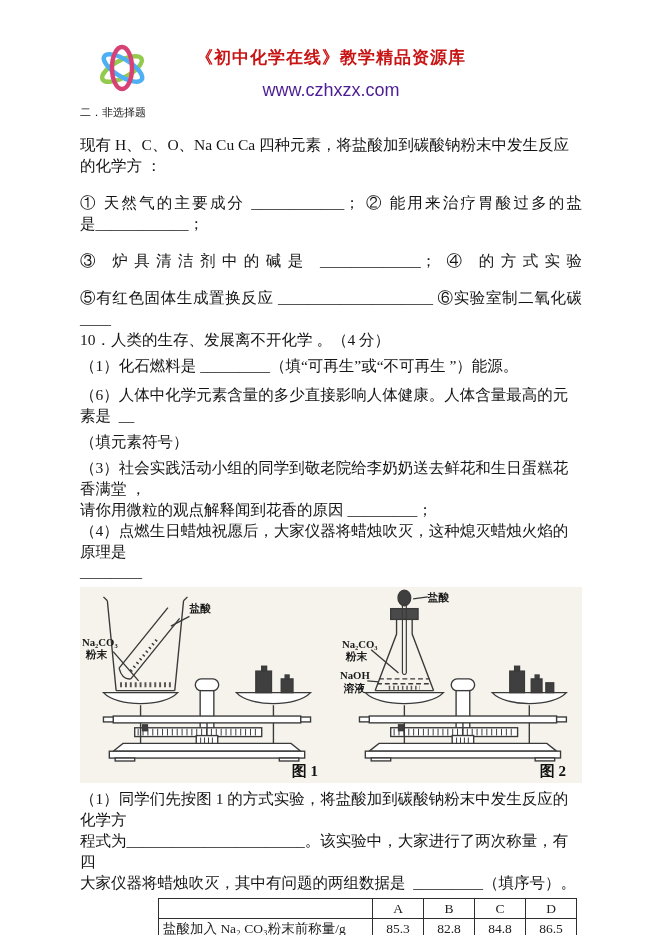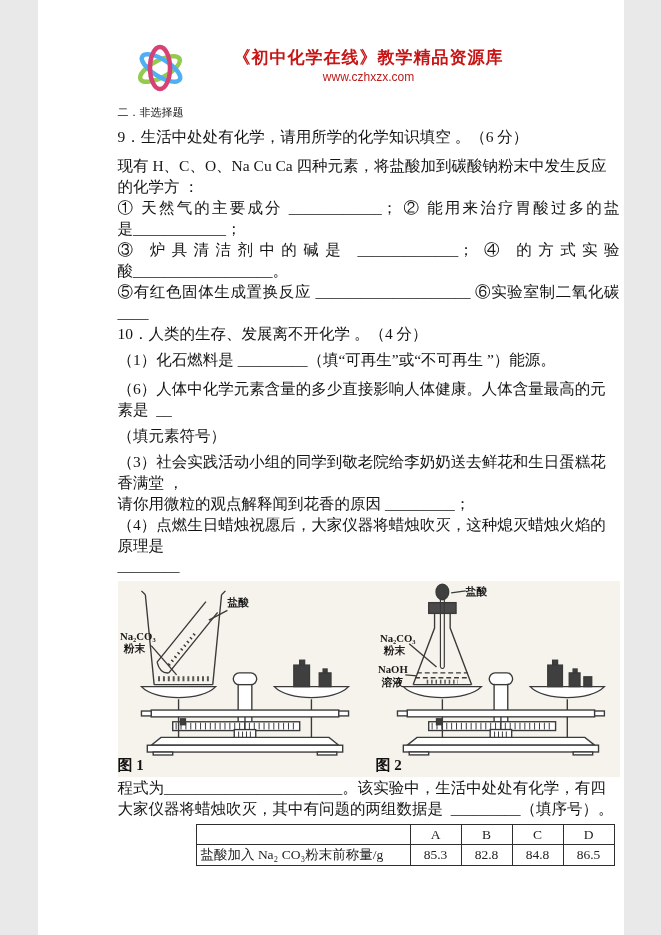--- a/index.html
+++ b/index.html
@@ -1,46 +1,46 @@
 <!DOCTYPE html>
 <html><head>
 <meta charset="utf-8">
 <style>
   html,body{margin:0;padding:0;background:#e9e9e9;}
   .page{
-    width:586px;height:935px;background:#ffffff;position:relative;
+    width:661px;height:935px;background:#ffffff;position:relative;
     margin:0 auto;overflow:hidden;
     font-family:"Liberation Serif","DejaVu Serif",serif;color:#141414;
   }
   .content{position:absolute;left:80px;top:40px;width:502px;}
   
   .header{position:relative;height:60px;margin-bottom:2px;}
   .logo{position:absolute;left:14px;top:0;}
   .titles{text-align:center;padding-top:6px;}
   .site-title{font-size:17px;font-weight:bold;color:#c81414;letter-spacing:1px;
     font-family:"Liberation Sans","DejaVu Sans",sans-serif;}
-  .site-url{font-size:12px;color:#b91c1c;margin-top:1px;
+  .site-url{font-size:18px;color:#4c1d95;margin-top:11px;
     font-family:"Liberation Sans","DejaVu Sans",sans-serif;}
   
   .l{margin:0;font-size:15.5px;line-height:21px;white-space:pre-wrap;}
-  .jl{text-align:justify;text-align-last:justify;}
+  .jl{text-align:justify;text-align-last:justify;margin-top:16px;}
   .sec{font-size:11px;margin:0 0 4px 0;line-height:20px;}
   .sp8{height:8px;}
   .sp5{height:5px;}
   .num-underline{}
   
   .figs{margin-top:6px;width:502px;height:196px;background:#f6f3ec;
     display:flex;justify-content:space-between;align-items:flex-start;}
   .fig{position:relative;height:196px;}
   .fig1{width:254px;}
   .fig2{width:244px;}
   .fig svg{display:block;}
   .fig svg text{font-size:11px;font-weight:bold;fill:#1a1a1a;
     font-family:"Liberation Serif","DejaVu Serif",serif;}
-  .caption{position:absolute;bottom:2px;left:0;right:0;text-align:left;
+  .caption{position:absolute;bottom:2px;left:0;right:16px;text-align:right;
     font-weight:bold;font-size:15px;color:#111;}
   
   table.data{border-collapse:collapse;margin:5px 0 0 78px;
     font-size:13.5px;color:#222;}
   table.data td,table.data th{border:1px solid #2e2e2e;padding:1px 4px;
     font-weight:normal;height:17px;}
   td.lbl{width:205px;text-align:left;}
   td.val,th.val{width:42px;text-align:center;}
 </style>
 </head>
@@ -60,27 +60,25 @@
         </svg>
       </div>
       <div class="titles">
         <div class="site-title">《初中化学在线》教学精品资源库</div>
         <div class="site-url">www.czhxzx.com</div>
       </div>
     </div>
 
     <p class="sec">二．非选择题</p>
 
-    <p class="l">9．生活中处处有化学，请用所学的化学知识填空 。（6 分）</p>
     <div class="sp8"></div>
     <p class="l">现有 H、C、O、Na Cu Ca 四种元素，将盐酸加到碳酸钠粉末中发生反应的化学方 ：</p>
     <p class="l jl">① 天然气的主要成分 ____________； ② 能用来治疗胃酸过多的盐</p>
     <p class="l">是____________；</p>
     <p class="l jl">③ 炉具清洁剂中的碱是 _____________； ④ 的方式实验</p>
-    <p class="l">酸__________________。</p>
     <p class="l jl">⑤有红色固体生成置换反应 ____________________ ⑥实验室制二氧化碳 ____</p>
 
     <p class="l"><span class="num-underline">10</span><span>．人类的生存、发展离不开化学 。（4 分）</span></p>
     <div class="sp5"></div>
     <p class="l">（1）化石燃料是 _________（填“可再生”或“不可再生 ”）能源。</p>
     <div class="sp8"></div>
     <p class="l">（6）人体中化学元素含量的多少直接影响人体健康。人体含量最高的元素是  __</p>
     <div class="sp5"></div>
     <p class="l">（填元素符号）</p>
     <div class="sp5"></div>
@@ -191,21 +189,22 @@
           <text x="92" y="12">盐酸</text>
           <text x="4" y="60">Na₂CO₃</text>
           <text x="8" y="73">粉末</text>
           <text x="2" y="92">NaOH</text>
           <text x="6" y="105">溶液</text>
         </svg>
         <div class="caption">图 2</div>
       </div>
     </div>
 
-    <p class="l">程式为_______________________。该实验中，生活中处处有化学，有四</p>
+    <p class="l" style="margin-top:5px;">（1）同学们先按图 1 的方式实验，将盐酸加到碳酸钠粉末中发生反应的化学方</p>
+    <p class="l">程式为_______________________。该实验中，大家进行了两次称量，有四</p>
     <p class="l">大家仪器将蜡烛吹灭，其中有问题的两组数据是  _________（填序号）。</p>
 
     <table class="data">
       <tbody>
           <tr>
         <th class="lbl"></th>
         <th class="val">A</th>
         <th class="val">B</th>
         <th class="val">C</th>
         <th class="val">D</th>

